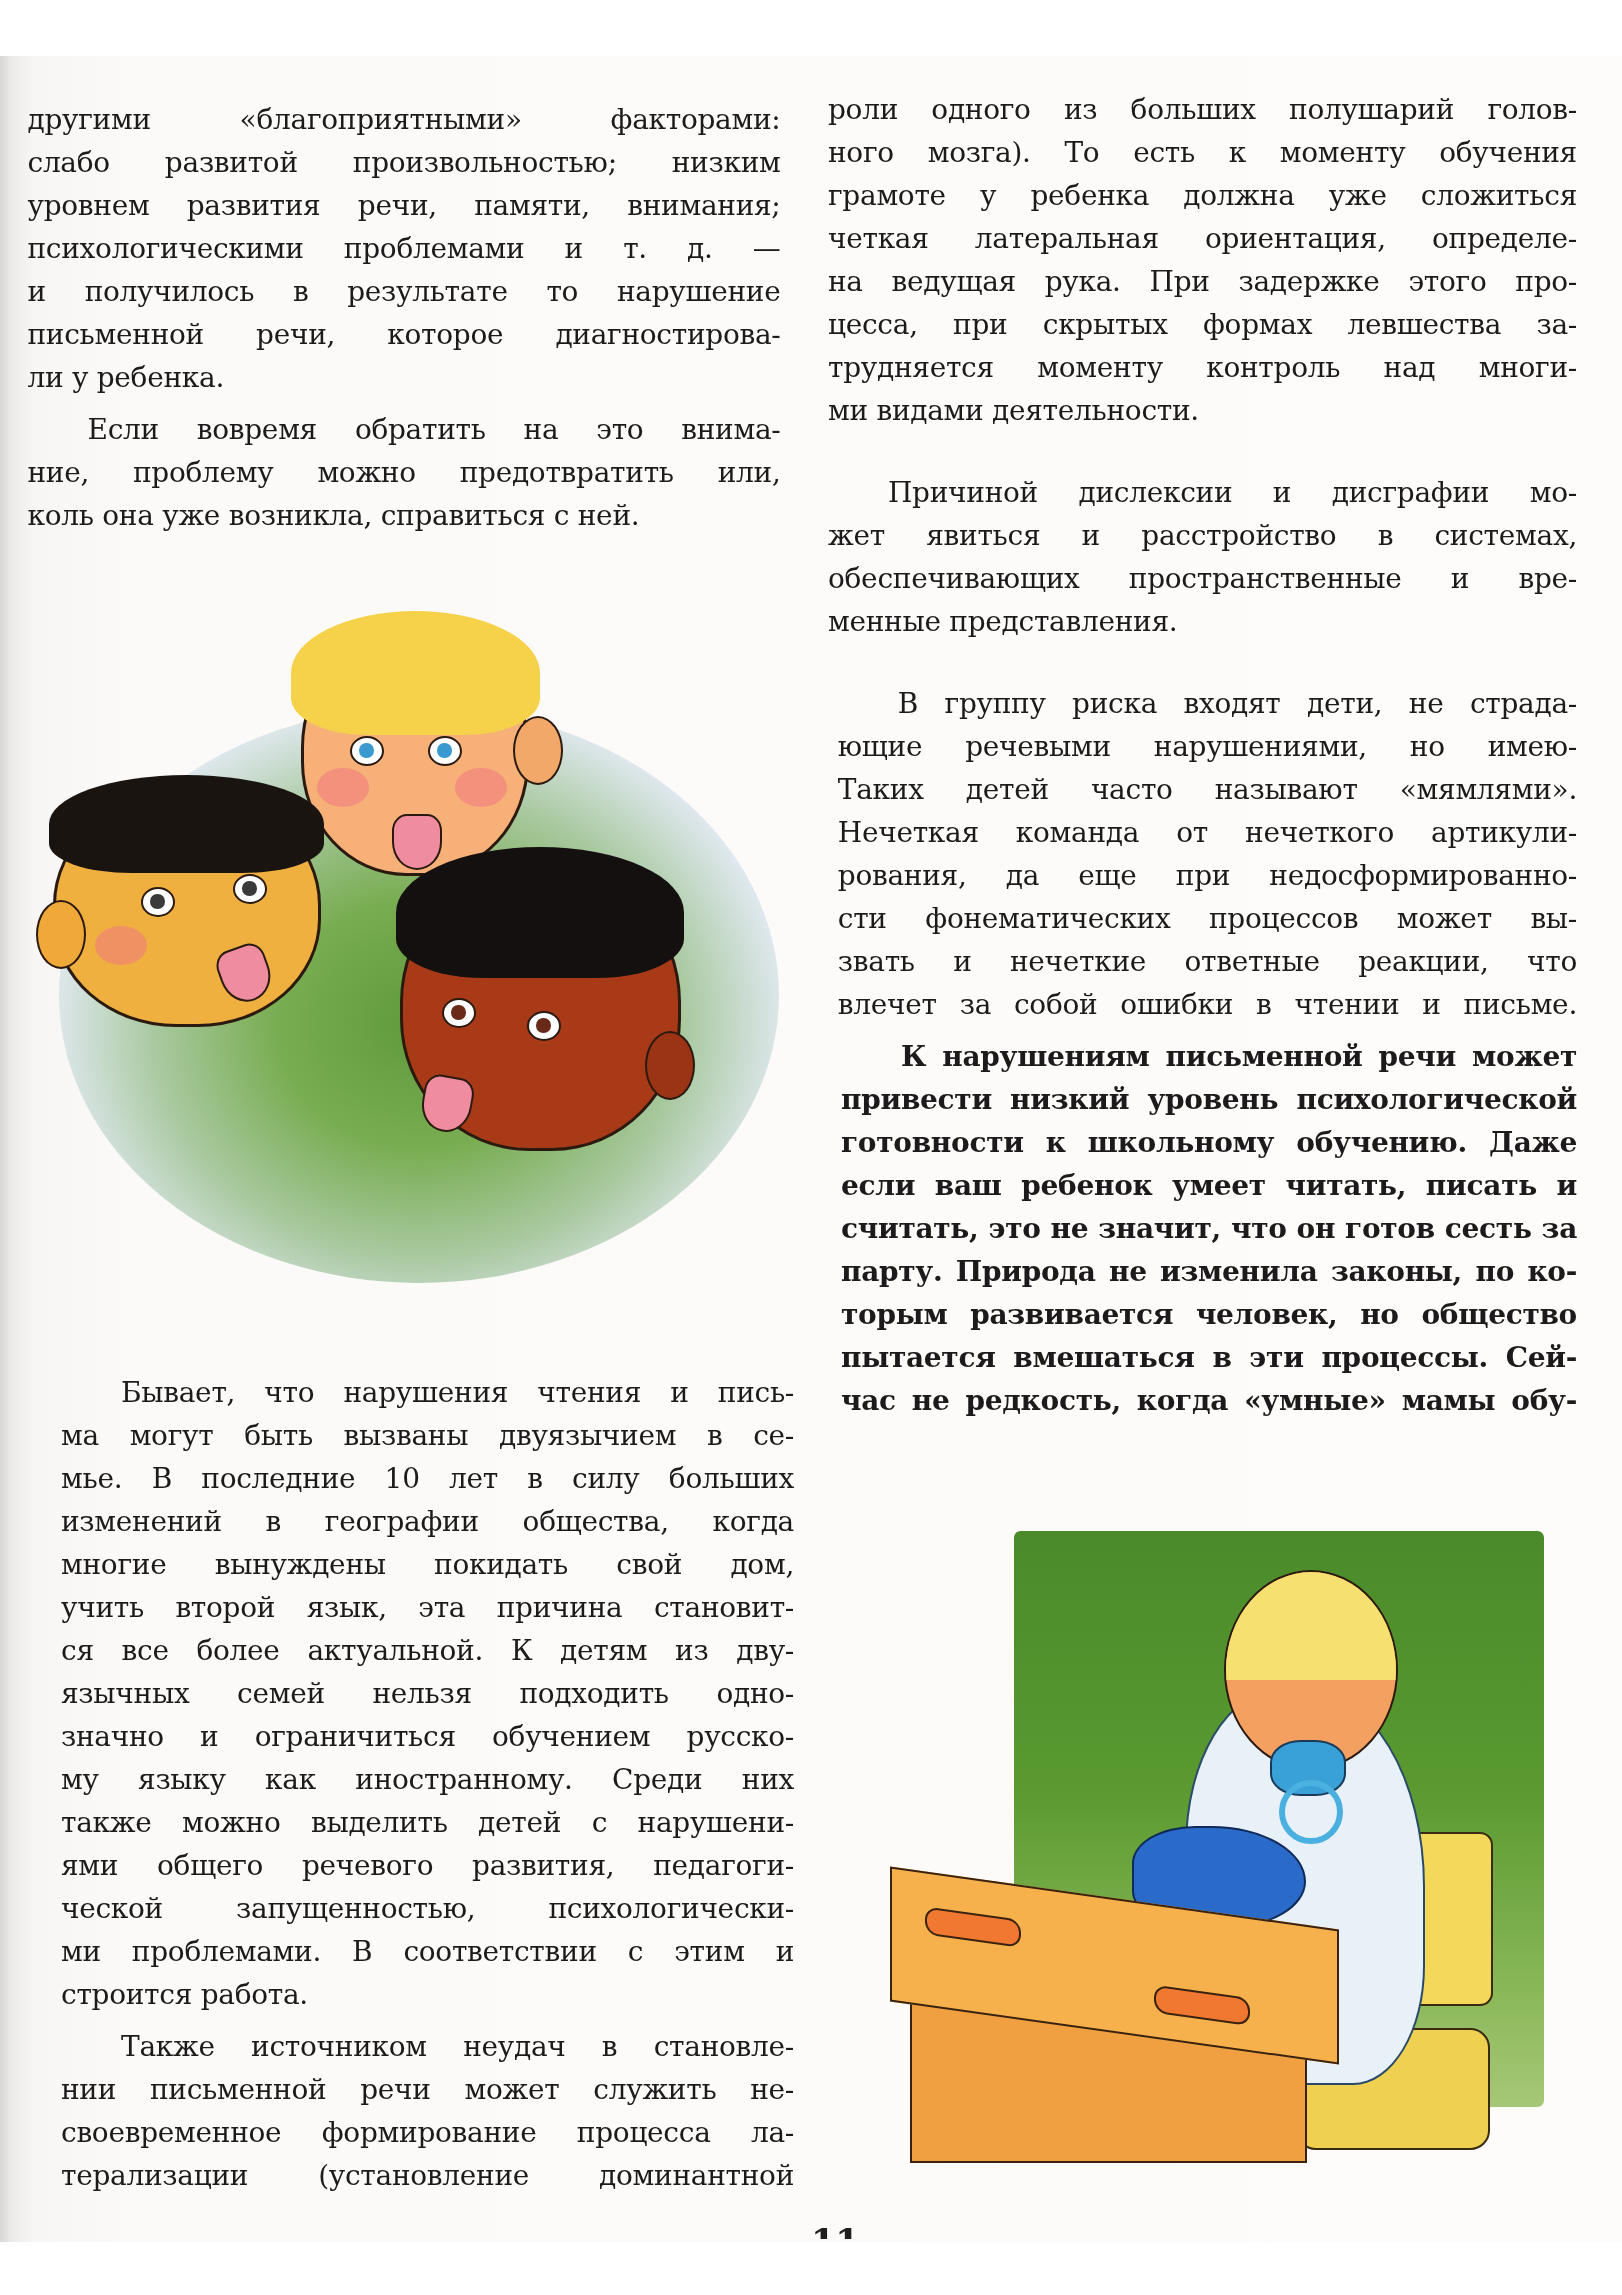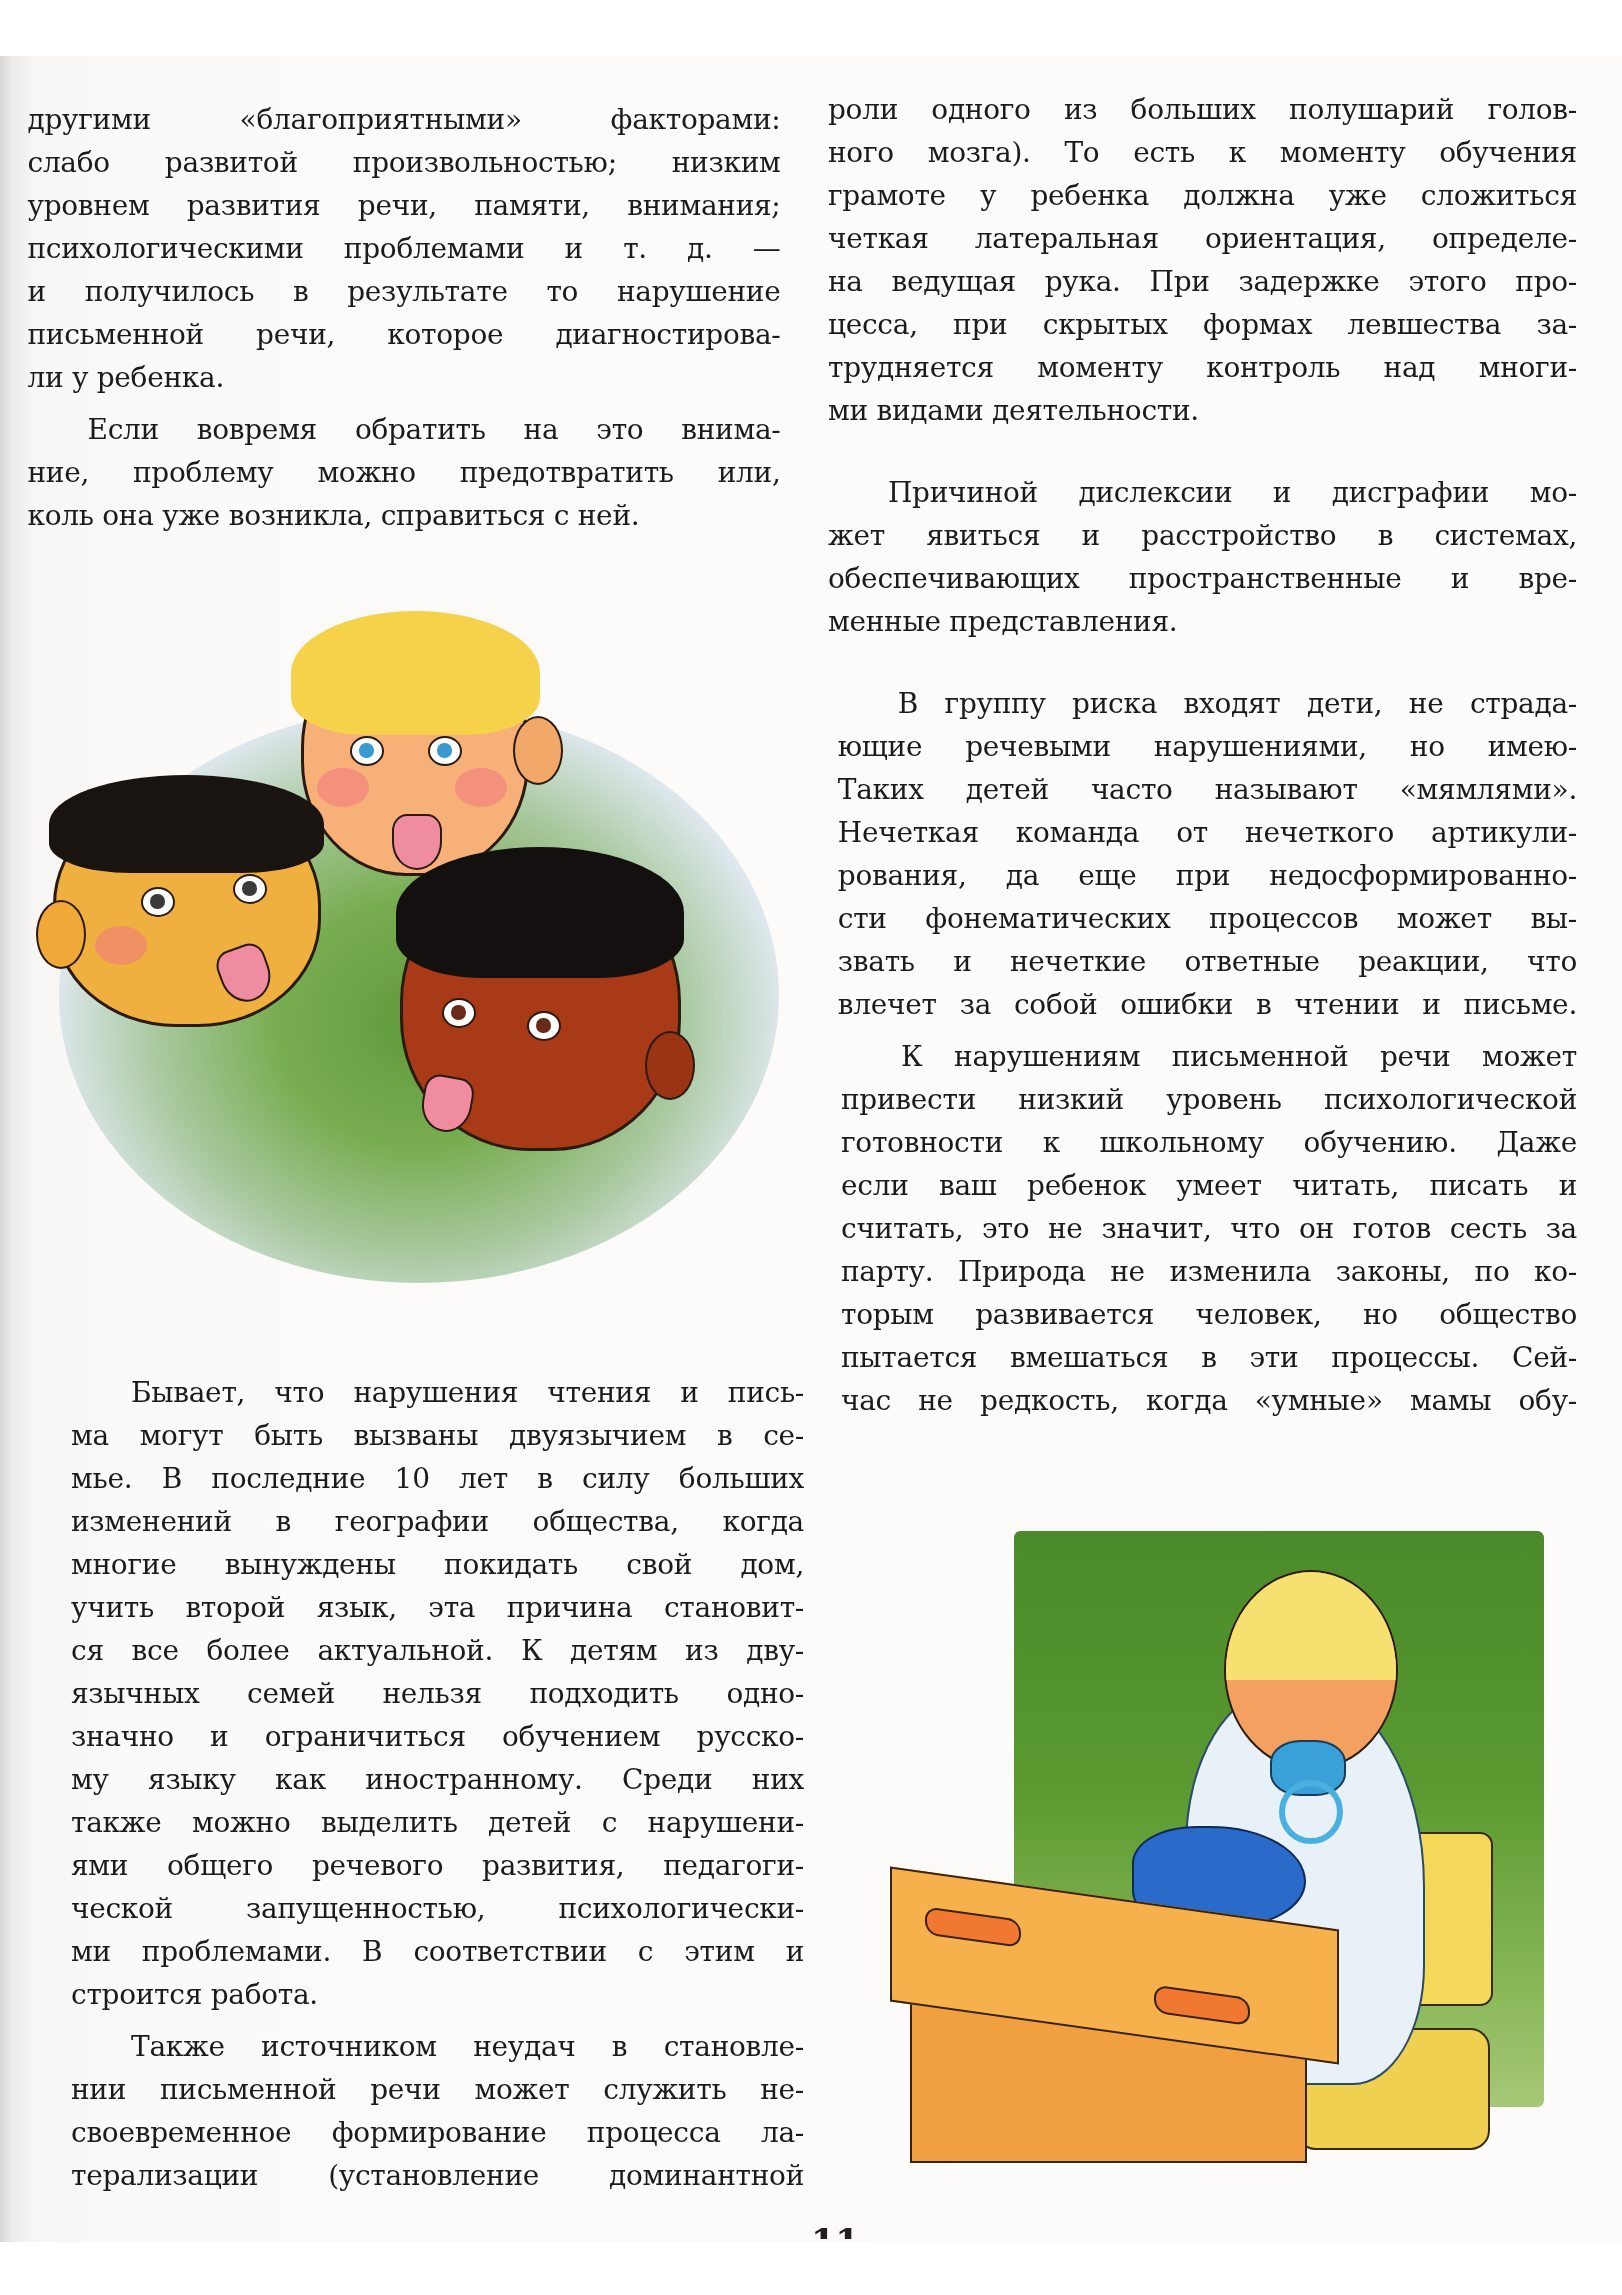--- a/index.html
+++ b/index.html
@@ -123,21 +123,21 @@
 
   <div class="face" style="left:380px; top:288px; width:275px; height:281px; background:#a83a18;">
     <div class="hair" style="left:-6.5px; top:-19.6px; width:288px; height:131px; background:#141010;"></div>
     <div class="ear" style="left:242px; top:164px; background:#9a3414;"></div>
     <div class="eye" style="left:39px; top:131px; --iris:#6a2a1a;"></div>
     <div class="eye" style="left:124px; top:144px; --iris:#6a2a1a;"></div>
     <div class="tongue" style="left:19.6px; top:209px; transform:rotate(10deg);"></div>
   </div>
 </div>
 
-<div class="col" style="left:71px; top:1371px; width:733px;">
+<div class="col" style="left:61px; top:1371px; width:733px;">
   <div>
     <span class="line indent">Бывает, что нарушения чтения и пись-</span>
     <span class="line">ма могут быть вызваны двуязычием в се-</span>
     <span class="line">мье. В последние 10 лет в силу больших</span>
     <span class="line">изменений в географии общества, когда</span>
     <span class="line">многие вынуждены покидать свой дом,</span>
     <span class="line">учить второй язык, эта причина становит-</span>
     <span class="line">ся все более актуальной. К детям из дву-</span>
     <span class="line">язычных семей нельзя подходить одно-</span>
     <span class="line">значно и ограничиться обучением русско-</span>
@@ -180,21 +180,21 @@
     <span class="line indent">В группу риска входят дети, не страда-</span>
     <span class="line">ющие речевыми нарушениями, но имею-</span>
     <span class="line">Таких детей часто называют «мямлями».</span>
     <span class="line">Нечеткая команда от нечеткого артикули-</span>
     <span class="line">рования, да еще при недосформированно-</span>
     <span class="line">сти фонематических процессов может вы-</span>
     <span class="line">звать и нечеткие ответные реакции, что</span>
     <span class="line">влечет за собой ошибки в чтении и письме.</span>
   </div>
   <div class="gap-s"></div>
-  <div style="margin-left:13px;">
+  <div style="margin-left:13px;font-weight:bold;">
     <span class="line indent">К нарушениям письменной речи может</span>
     <span class="line">привести низкий уровень психологической</span>
     <span class="line">готовности к школьному обучению. Даже</span>
     <span class="line">если ваш ребенок умеет читать, писать и</span>
     <span class="line">считать, это не значит, что он готов сесть за</span>
     <span class="line">парту. Природа не изменила законы, по ко-</span>
     <span class="line">торым развивается человек, но общество</span>
     <span class="line">пытается вмешаться в эти процессы. Сей-</span>
     <span class="line">час не редкость, когда «умные» мамы обу-</span>
   </div>

